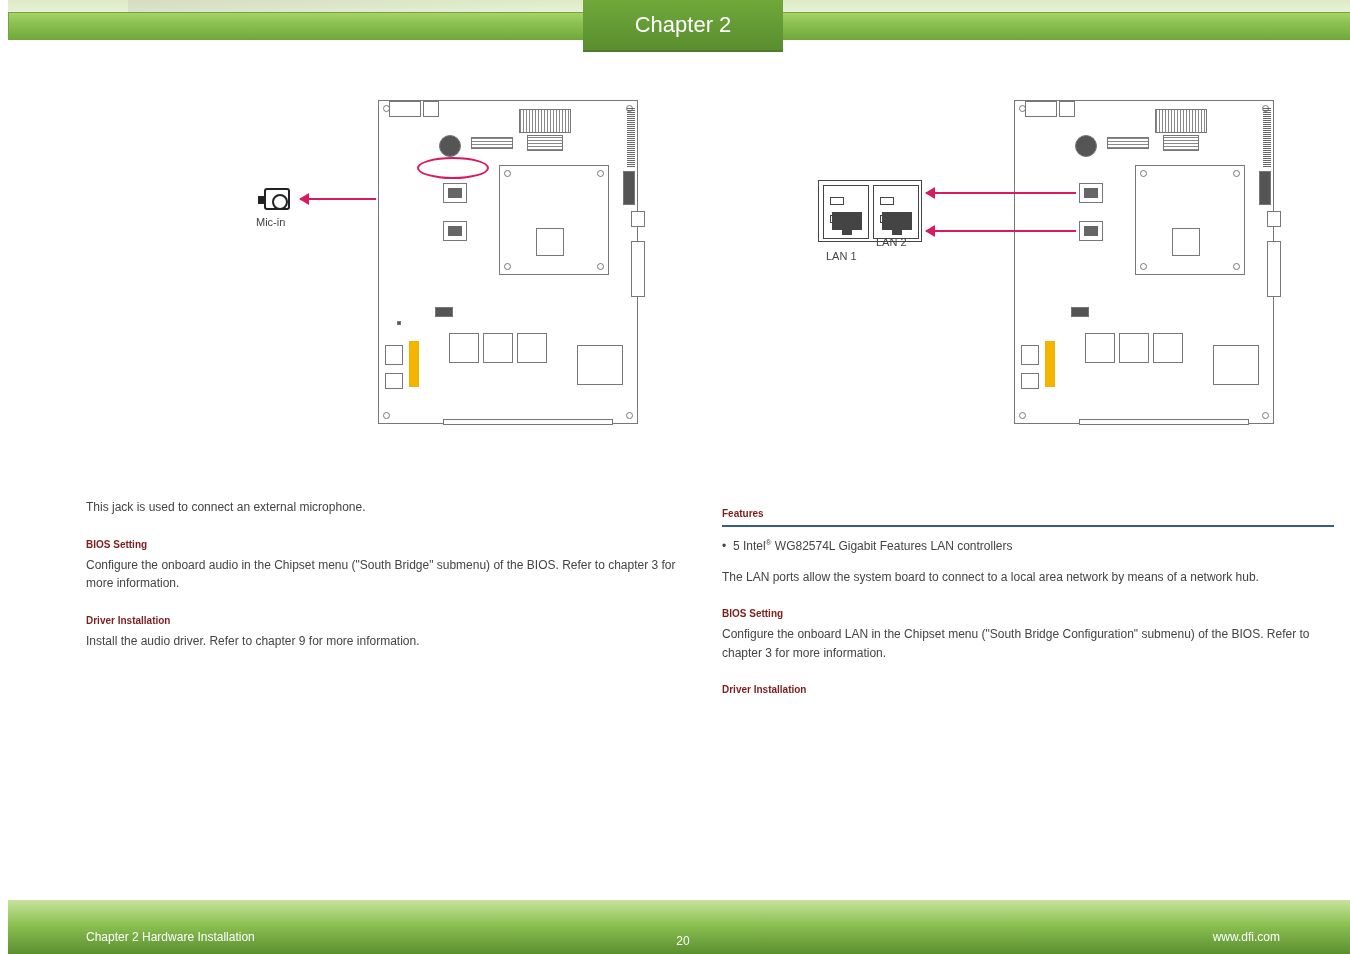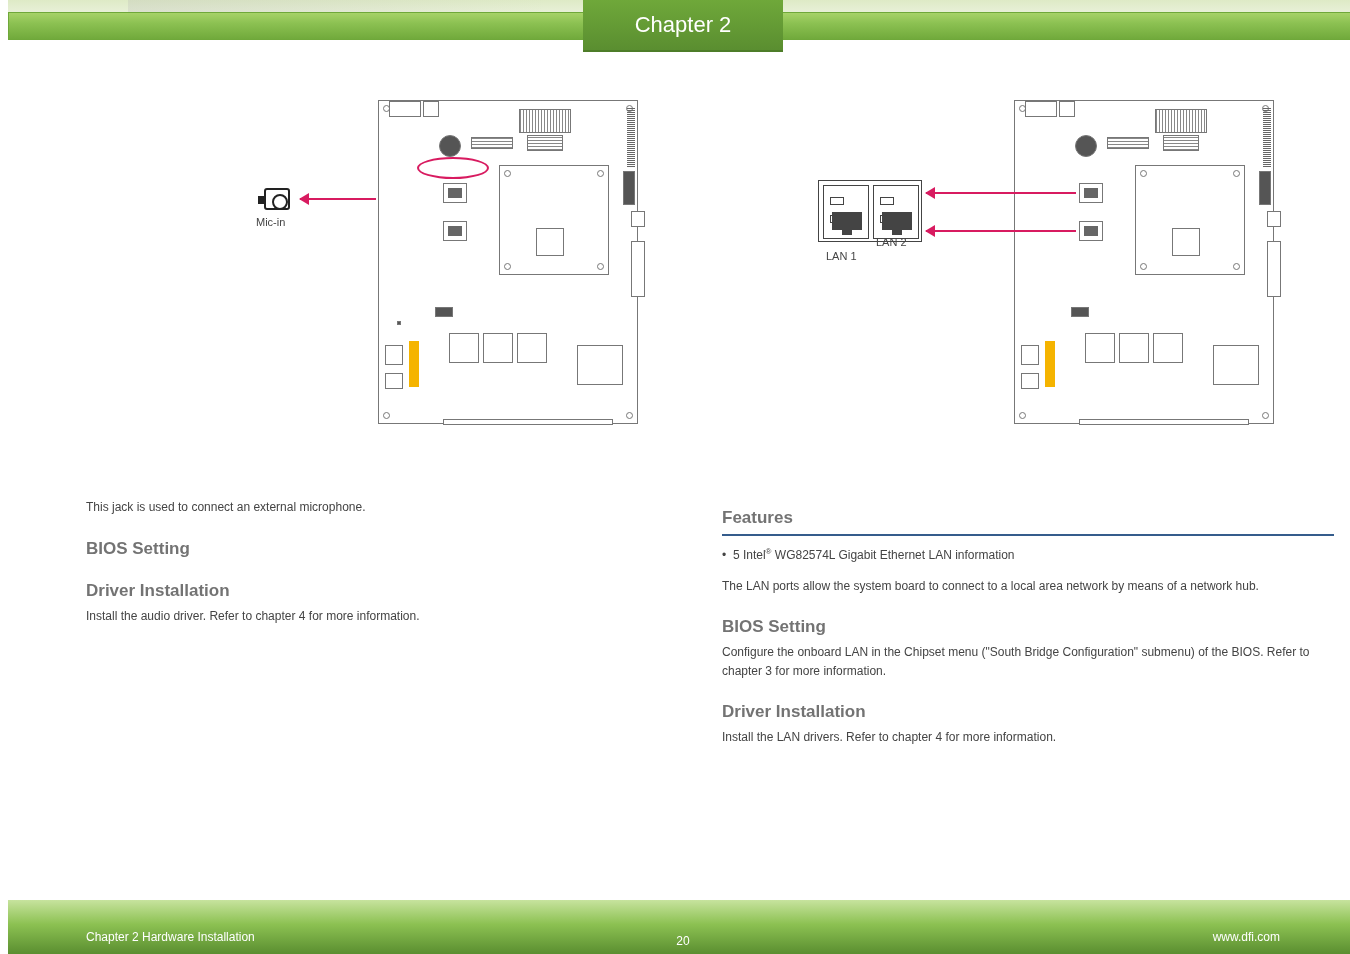--- a/index.html
+++ b/index.html
@@ -80,21 +80,21 @@
   }
   .lan-port::after {
     content:""; position:absolute; bottom:3px; left:18px; width:10px; height:6px;
     background:#444;
   }
   .lan-leds { position:absolute; top:5px; left:6px; width:34px; height:8px; }
   .lan-leds span { display:inline-block; width:14px; height:8px; margin-right:4px; border:1px solid #444; }
   .lan-wrap { position:absolute; width:104px; height:62px; border:1px solid #444; }
 
   .body-text { font-size: 12px; line-height: 1.55; color:#444; }
-  .section-title { font-size: 17px; font-weight: bold; margin-top: 22px; margin-bottom: 6px; color:#737373; }
+  .section-title { font-size: 10px; font-weight: bold; margin-top: 22px; margin-bottom: 6px; color:#7f1d1d; }
   .feat-sep { height:2px; background:#355c8c; width:100%; margin-bottom:10px; }
   .sup { vertical-align: super; font-size: 8px; }
 
   .footer {
     position:absolute; left:0; bottom:0; width:1350px; height:54px;
     background: linear-gradient(180deg,#c7e39e 0%, #8cc152 45%, #5a8e30 100%);
     color:#fff; font-size:12px;padding-left:24px;
   }
   .footer .page-num {
     position:absolute; right:660px; bottom:6px; font-size:12px; color:#fff;
@@ -174,23 +174,24 @@
         <div class="mic-icon" style="left:178px; top:108px;">
           <div class="mic-jack-shape"></div>
         </div>
         <div class="body-text" style="position:absolute; left:170px; top:134px; font-size:11px;">Mic-in</div>
         <div class="arrow r2l" style="left:214px; top:118px; width:76px;"></div>
       </div>
 
       <div class="body-text" style="margin-top:28px;">This jack is used to connect an external microphone.</div>
 
       <div class="section-title">BIOS Setting</div>
+      <div class="body-text">Configure the onboard audio in the Chipset menu ("South Bridge" submenu) of the BIOS. Refer to chapter 3 for more information.</div>
 
       <div class="section-title">Driver Installation</div>
-      <div class="body-text">Install the audio driver. Refer to chapter 4 for more information.</div>
+      <div class="body-text">Install the audio driver. Refer to chapter 9 for more information.</div>
     </div>
 
     <div class="col right">
       <div class="board-wrap">
 
         <div class="board">
           <div class="hole" style="left:4px; top:4px;"></div>
           <div class="hole" style="right:4px; top:4px;"></div>
           <div class="hole" style="left:4px; bottom:4px;"></div>
           <div class="hole" style="right:4px; bottom:4px;"></div>
@@ -247,30 +248,29 @@
         </div>
         <div class="arrow r2l" style="left:204px; top:112px; width:150px;"></div>
         <div class="arrow r2l" style="left:204px; top:150px; width:150px;"></div>
         <div class="body-text" style="position:absolute; left:104px; top:168px; font-size:11px;">LAN 1</div>
         <div class="body-text" style="position:absolute; left:154px; top:154px; font-size:11px;">LAN 2</div>
       </div>
 
       <div class="section-title" style="margin-top:38px;">Features</div>
       <div class="feat-sep"></div>
       <div class="body-text">
-        •&nbsp;&nbsp;<span>5 Intel</span><span class="sup">®</span><span> WG82574L Gigabit Ethernet LAN information</span>
+        •&nbsp;&nbsp;<span>5 Intel</span><span class="sup">®</span><span> WG82574L Gigabit Features LAN controllers</span>
       </div>
 
       <div class="body-text" style="margin-top:12px;">The LAN ports allow the system board to connect to a local area network by means of a network hub.</div>
 
       <div class="section-title">BIOS Setting</div>
       <div class="body-text">Configure the onboard LAN in the Chipset menu ("South Bridge Configuration" submenu) of the BIOS. Refer to chapter 3 for more information.</div>
 
       <div class="section-title">Driver Installation</div>
-      <div class="body-text">Install the LAN drivers. Refer to chapter 4 for more information.</div>
     </div>
   </div>
 
   <div class="footer">
     <div class="left">Chapter 2 Hardware Installation</div>
     <div class="page-num">20</div>
     <div class="right">www.dfi.com</div>
   </div>
 </div>
 

